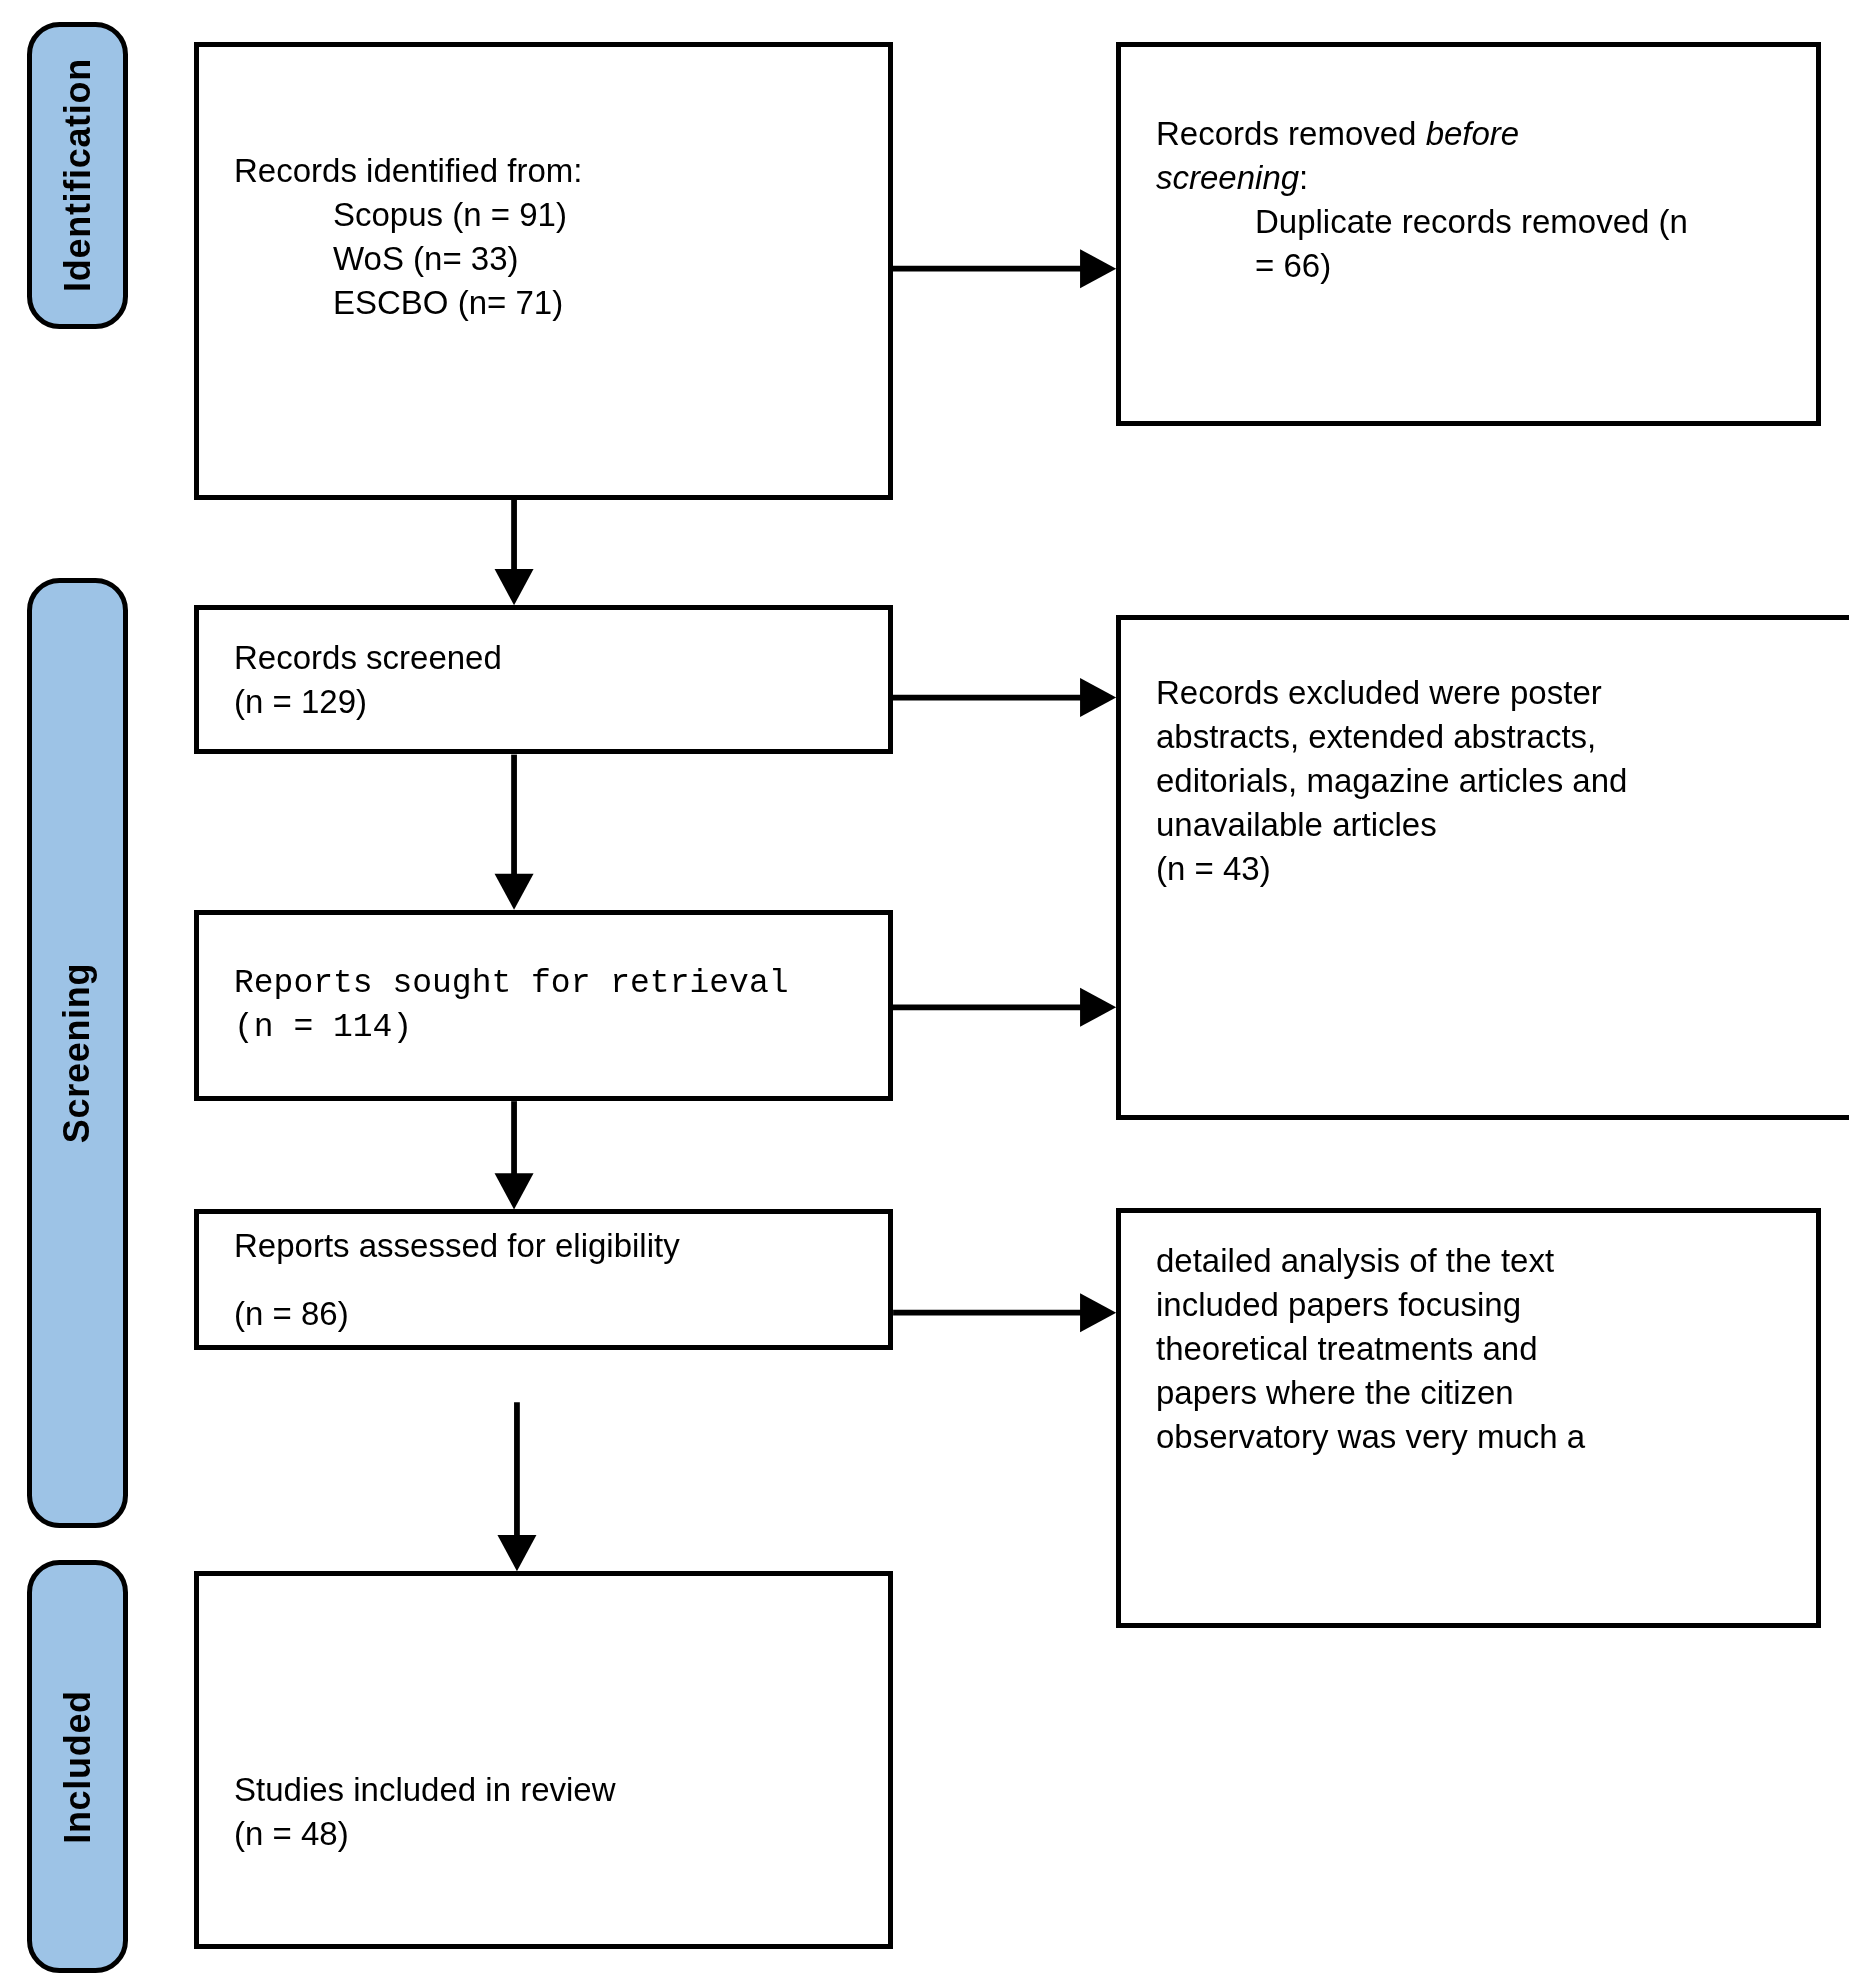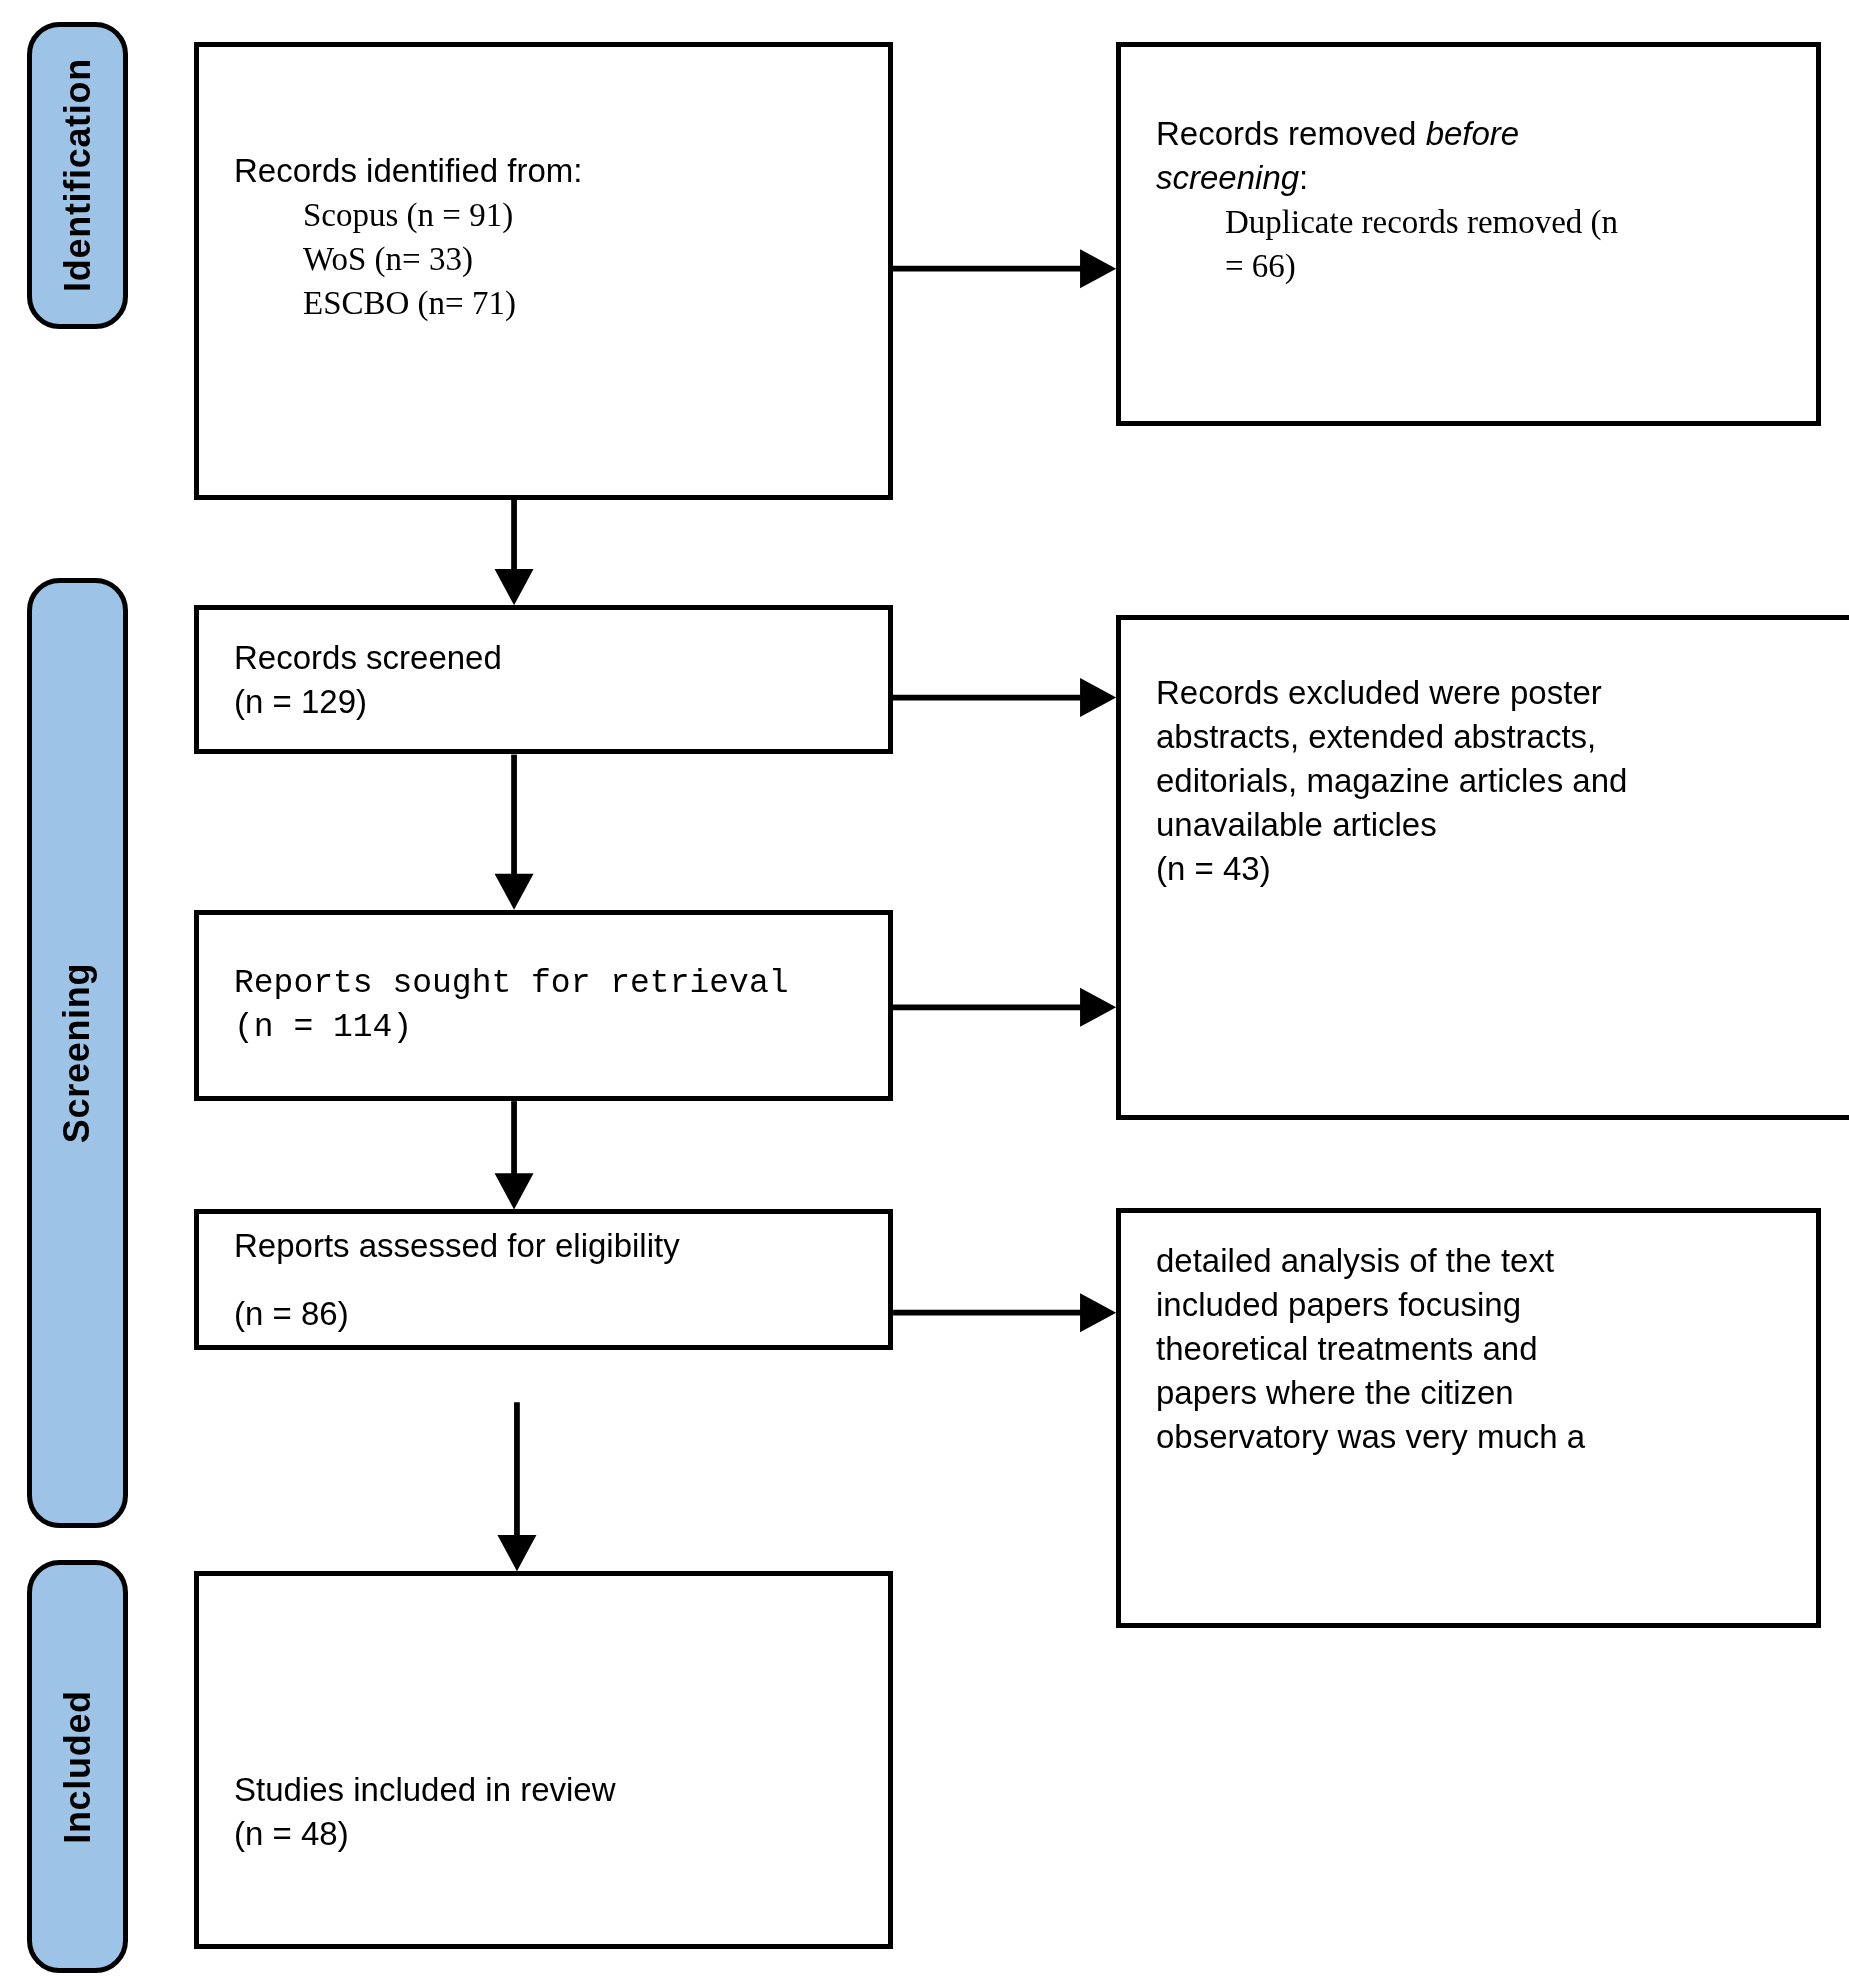--- a/index.html
+++ b/index.html
@@ -47,21 +47,21 @@
     border: 5.8px solid #000000;
     box-sizing: border-box;
     display: flex;
     flex-direction: column;
     justify-content: center;
     padding: 26px 35px;
     font-size: 33px;
     line-height: 44px;
   }
   .fbox .line { white-space: nowrap; }
-  .indent { margin-left: 69px; font-family: Liberation Serif, serif; }
+  .indent { margin-left: 99px; }
 
   #box-records-identified { left: 194px;  top: 42px;   width: 699px; height: 458px; padding-bottom: 94px; }
   #box-records-removed    { left: 1116px; top: 42px;   width: 705px; height: 384px; padding-bottom: 94px; }
   #box-records-screened   { left: 194px;  top: 605px;  width: 699px; height: 149px; }
   #box-records-excluded-screening { left: 1116px; top: 615px; width: 846px; height: 505px;
                                     justify-content: flex-start; padding-top: 51px; }
   #box-reports-sought     { left: 194px;  top: 910px; width: 699px; height: 191px; font-family: Liberation Mono, monospace; }
   #box-reports-assessed   { left: 194px;  top: 1209px; width: 699px; height: 141px; gap: 24px; }
   #box-reports-excluded-eligibility { left: 1116px; top: 1208px; width: 705px; height: 420px;
                                       justify-content: flex-start; padding-top: 26px; }

